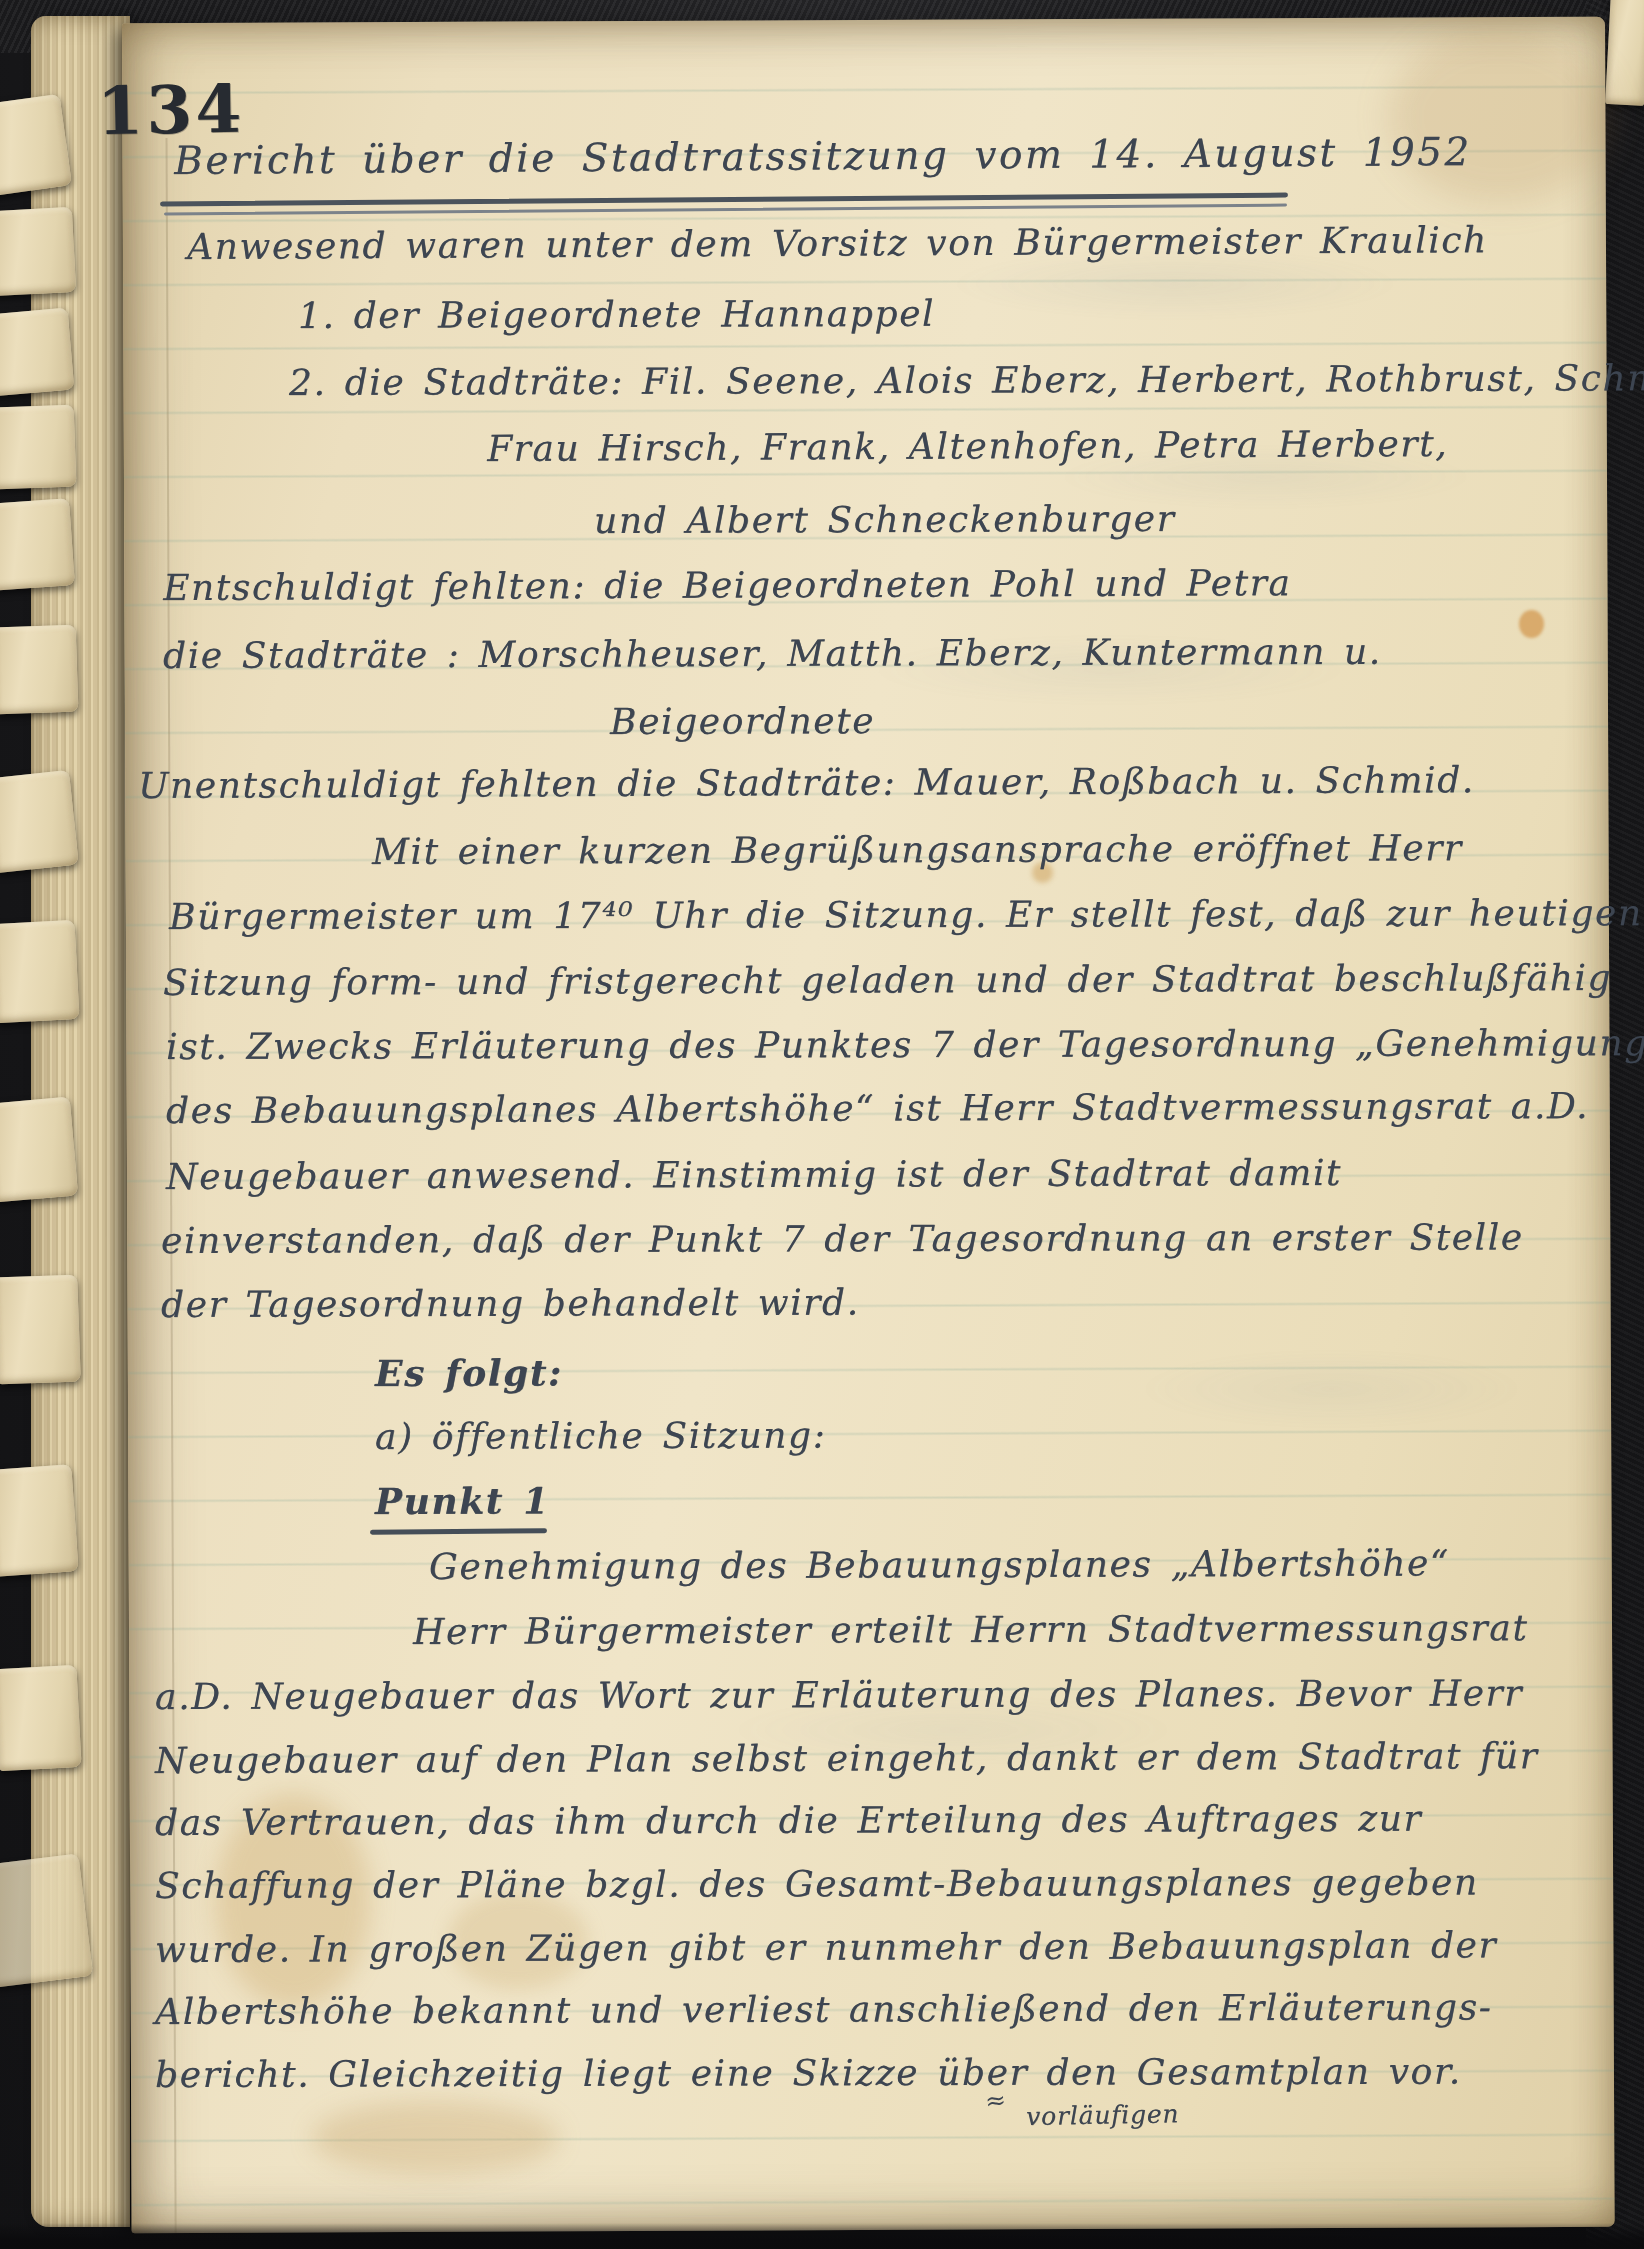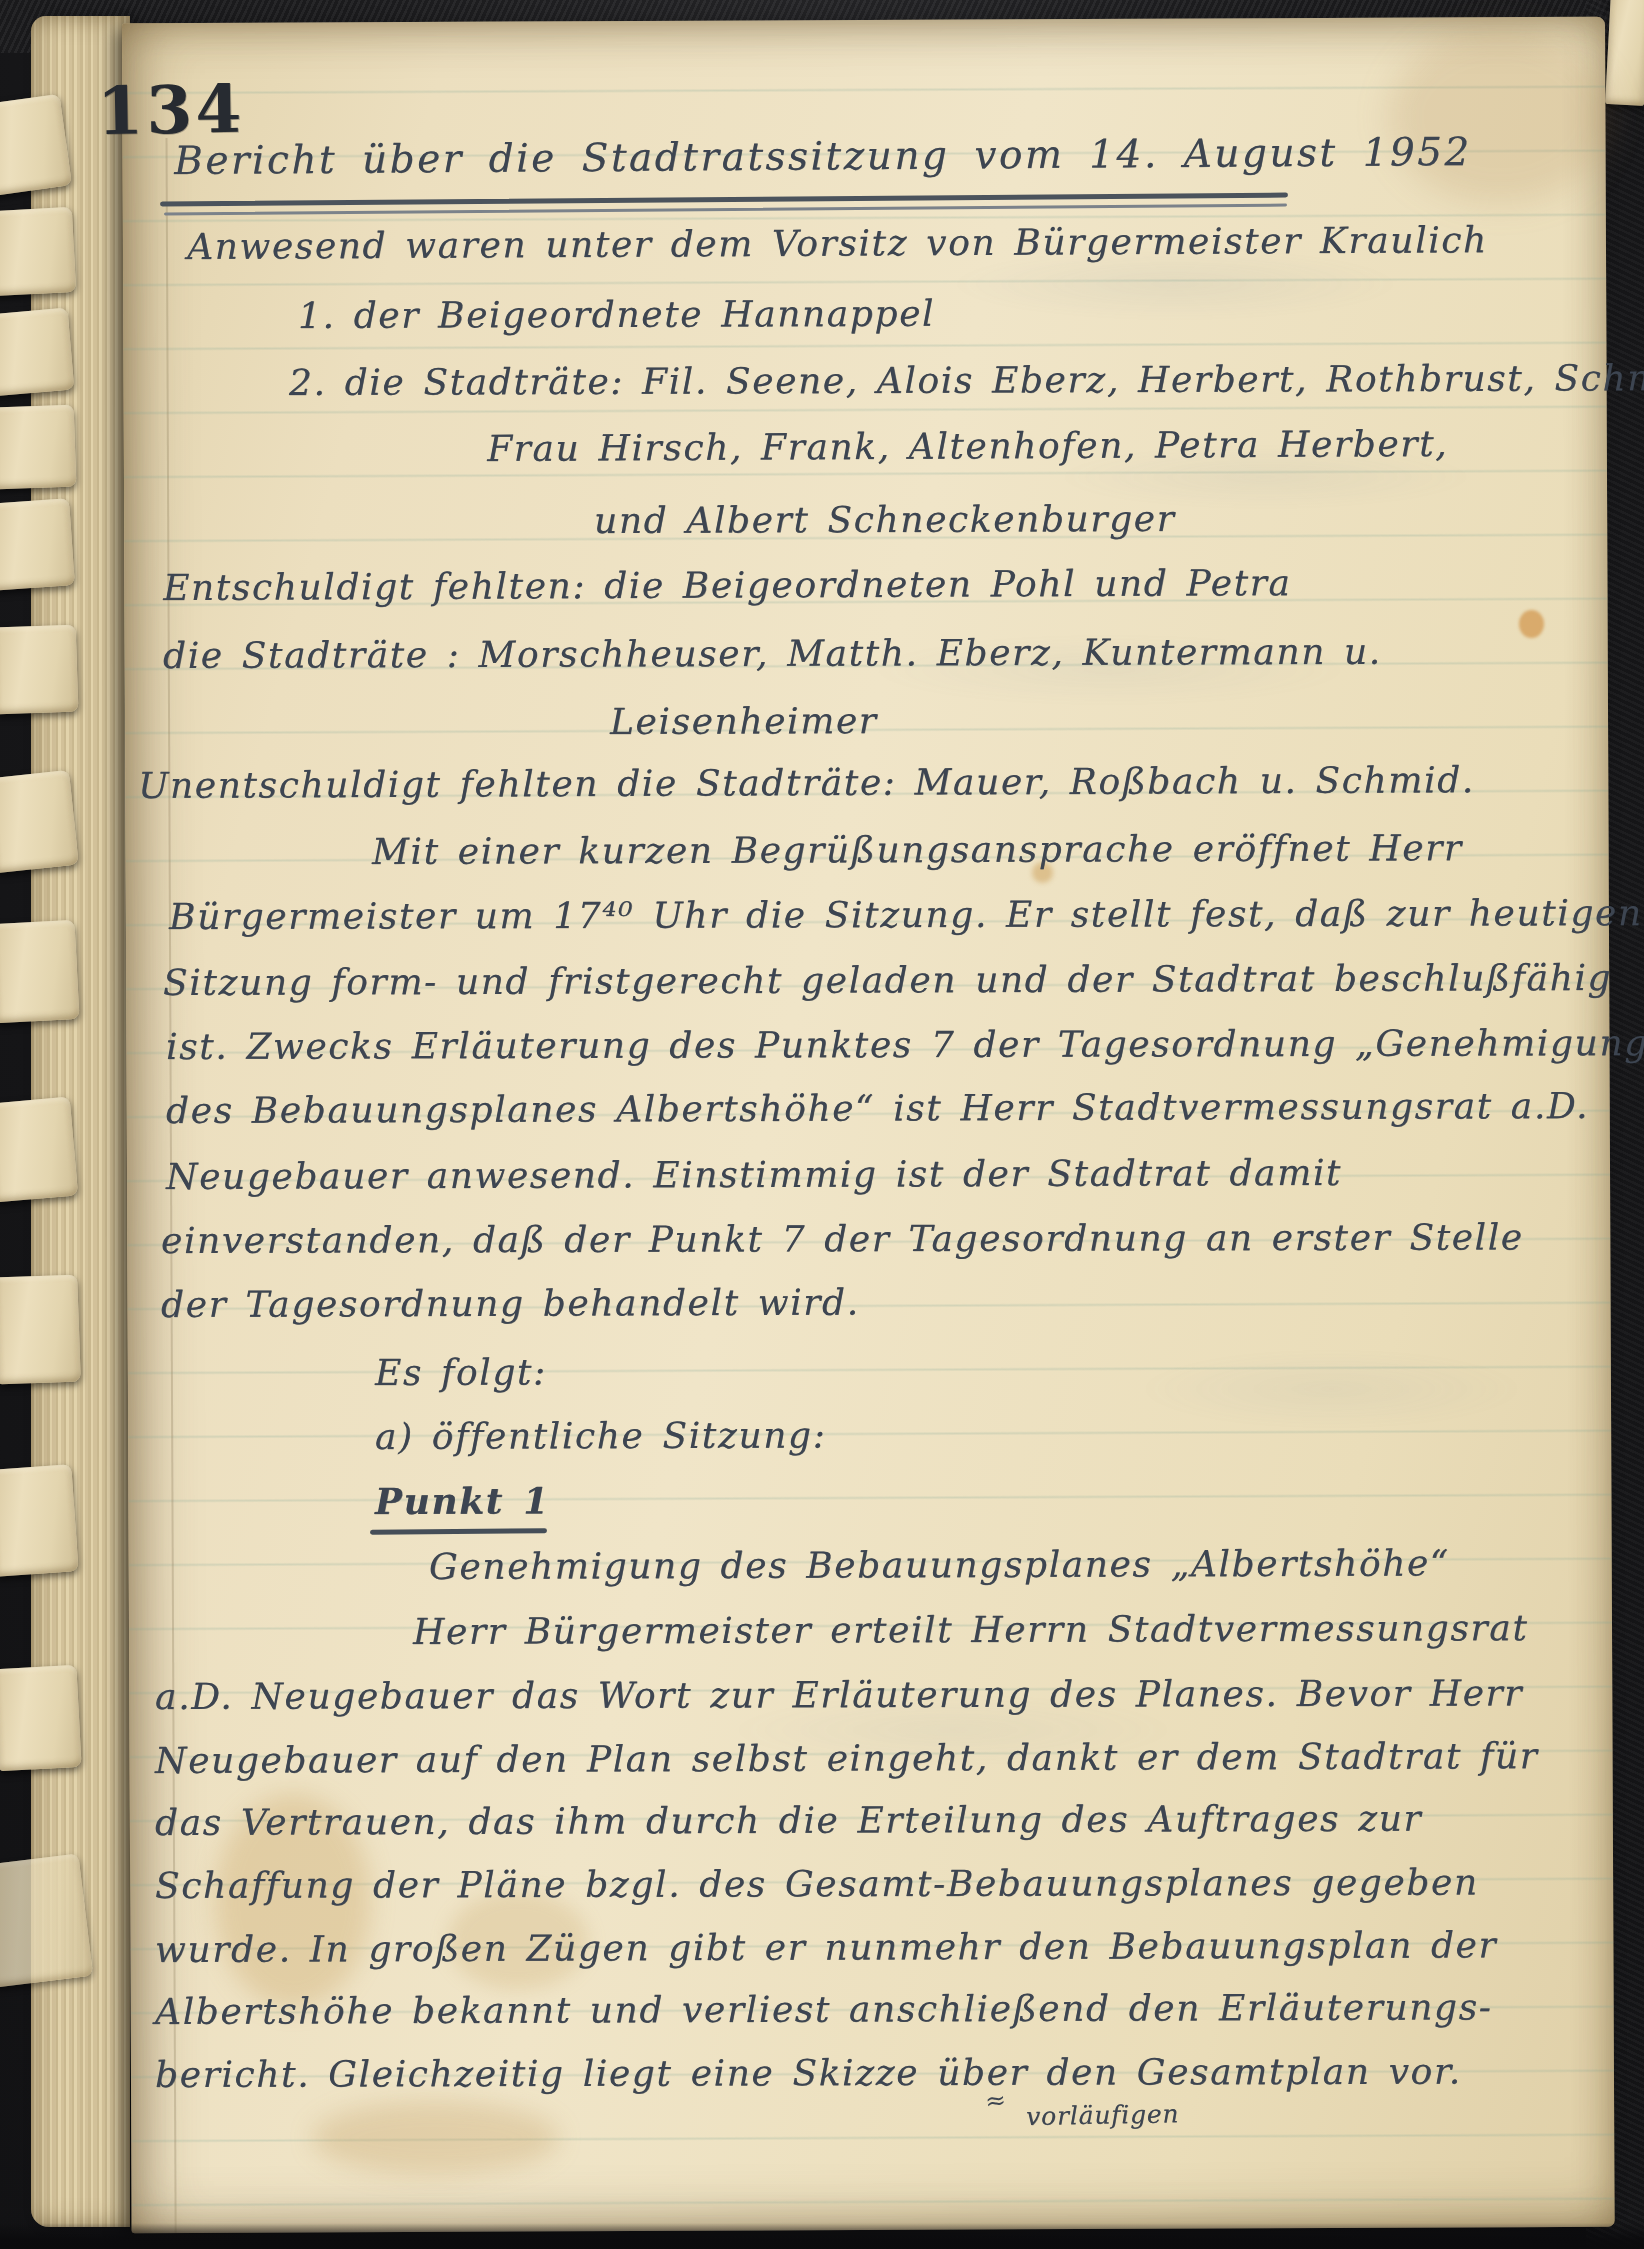--- a/index.html
+++ b/index.html
@@ -93,31 +93,31 @@
   <div class="uline" style="left:160px;top:197px;width:1128px;height:5px;background:#4b535c;transform:rotate(-0.45deg);"></div>
   <div class="uline" style="left:164px;top:208px;width:1123px;height:2.5px;background:#7b828a;transform:rotate(-0.45deg);"></div>
 
   <div class="hw" style="left:187px;top:229px;transform:rotate(-0.3deg);">Anwesend waren unter dem Vorsitz von Bürgermeister Kraulich</div>
   <div class="hw" style="left:298px;top:298px;transform:rotate(-0.2deg);">1.  der Beigeordnete Hannappel</div>
   <div class="hw" style="left:289px;top:365px;transform:rotate(-0.2deg);">2.  die Stadträte: Fil. Seene, Alois Eberz, Herbert, Rothbrust, Schmidt</div>
   <div class="hw" style="left:487px;top:431px;transform:rotate(-0.3deg);">Frau Hirsch, Frank, Altenhofen, Petra Herbert,</div>
   <div class="hw" style="left:594px;top:503px;transform:rotate(-0.2deg);">und Albert Schneckenburger</div>
   <div class="hw" style="left:163px;top:570px;transform:rotate(-0.25deg);">Entschuldigt fehlten:  die Beigeordneten  Pohl und Petra</div>
   <div class="hw" style="left:163px;top:638px;transform:rotate(-0.2deg);">die Stadträte  :  Morschheuser, Matth. Eberz, Kuntermann u.</div>
-  <div class="hw" style="left:610px;top:704px;transform:rotate(-0.2deg);">Leisenheimer</div>
+  <div class="hw" style="left:610px;top:704px;transform:rotate(-0.2deg);">Beigeordnete</div>
   <div class="hw" style="left:138px;top:768px;transform:rotate(-0.25deg);">Unentschuldigt fehlten die Stadträte:  Mauer, Roßbach u. Schmid.</div>
   <div class="hw" style="left:372px;top:834px;transform:rotate(-0.2deg);">Mit einer kurzen Begrüßungsansprache eröffnet Herr</div>
   <div class="hw" style="left:169px;top:899px;transform:rotate(-0.15deg);">Bürgermeister um 17⁴⁰ Uhr die Sitzung. Er stellt fest, daß zur heutigen</div>
   <div class="hw" style="left:163px;top:965px;transform:rotate(-0.2deg);">Sitzung form- und fristgerecht geladen und der Stadtrat beschlußfähig</div>
   <div class="hw" style="left:166px;top:1029px;transform:rotate(-0.15deg);">ist. Zwecks Erläuterung des Punktes 7 der Tagesordnung „Genehmigung</div>
   <div class="hw" style="left:166px;top:1093px;transform:rotate(-0.2deg);">des Bebauungsplanes Albertshöhe“ ist Herr Stadtvermessungsrat a.D.</div>
   <div class="hw" style="left:166px;top:1159px;transform:rotate(-0.2deg);">Neugebauer anwesend. Einstimmig ist der Stadtrat damit</div>
   <div class="hw" style="left:161px;top:1223px;transform:rotate(-0.15deg);">einverstanden, daß der Punkt 7 der Tagesordnung an erster Stelle</div>
   <div class="hw" style="left:161px;top:1287px;transform:rotate(-0.2deg);">der Tagesordnung behandelt wird.</div>
-  <div class="hw" style="left:375px;top:1355px;transform:rotate(-0.2deg);">Es folgt:</div>
+  <div class="hw" style="left:375px;top:1355px;transform:rotate(-0.2deg);font-weight:bold;">Es folgt:</div>
   <div class="hw" style="left:375px;top:1419px;transform:rotate(-0.2deg);">a) öffentliche Sitzung:</div>
   <div class="hw" style="left:375px;top:1483px;transform:rotate(-0.2deg);font-weight:bold;">Punkt 1</div>
   <div class="uline" style="left:370px;top:1529px;width:177px;height:5px;background:#454e58;transform:rotate(-0.5deg);"></div>
   <div class="hw" style="left:429px;top:1549px;transform:rotate(-0.2deg);">Genehmigung des Bebauungsplanes „Albertshöhe“</div>
   <div class="hw" style="left:413px;top:1614px;transform:rotate(-0.2deg);">Herr Bürgermeister erteilt Herrn Stadtvermessungsrat</div>
   <div class="hw" style="left:155px;top:1679px;transform:rotate(-0.15deg);">a.D. Neugebauer das Wort zur Erläuterung des Planes. Bevor Herr</div>
   <div class="hw" style="left:155px;top:1743px;transform:rotate(-0.2deg);">Neugebauer auf den Plan selbst eingeht, dankt er dem Stadtrat für</div>
   <div class="hw" style="left:155px;top:1805px;transform:rotate(-0.2deg);">das Vertrauen, das ihm durch die Erteilung des Auftrages zur</div>
   <div class="hw" style="left:155px;top:1868px;transform:rotate(-0.15deg);">Schaffung der Pläne bzgl. des Gesamt-Bebauungsplanes gegeben</div>
   <div class="hw" style="left:155px;top:1932px;transform:rotate(-0.2deg);">wurde. In großen Zügen gibt er nunmehr den Bebauungsplan der</div>

